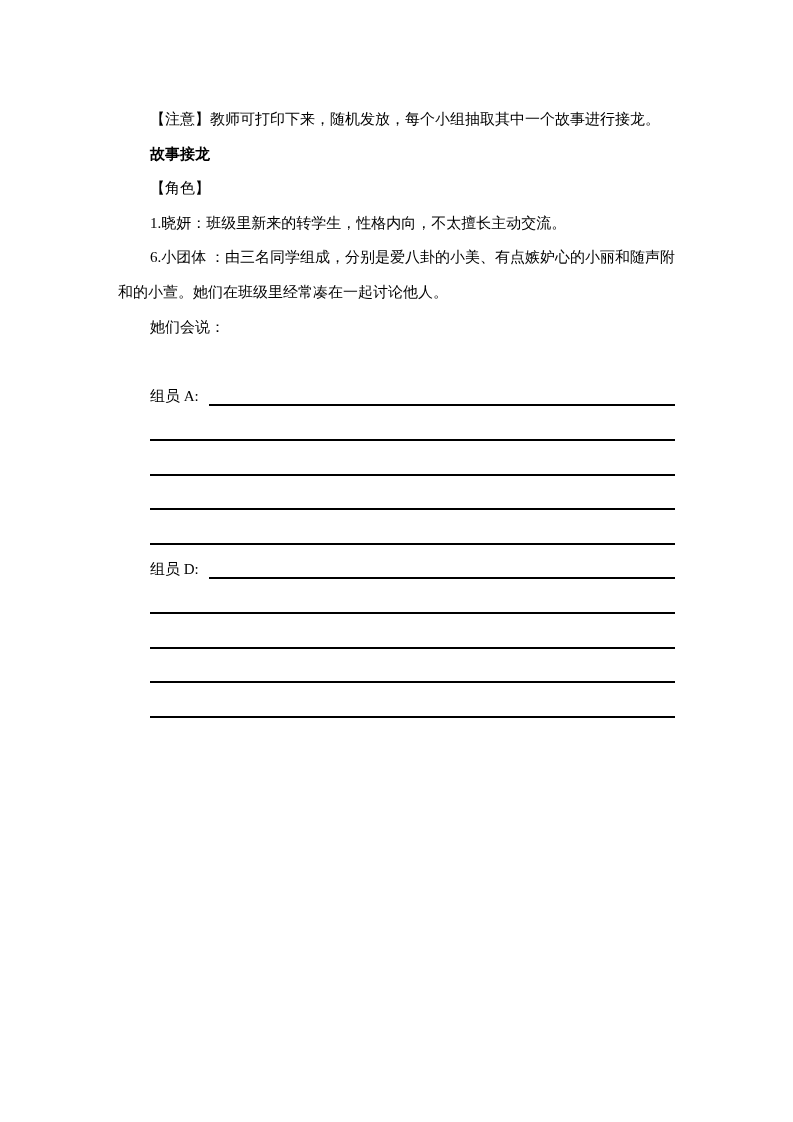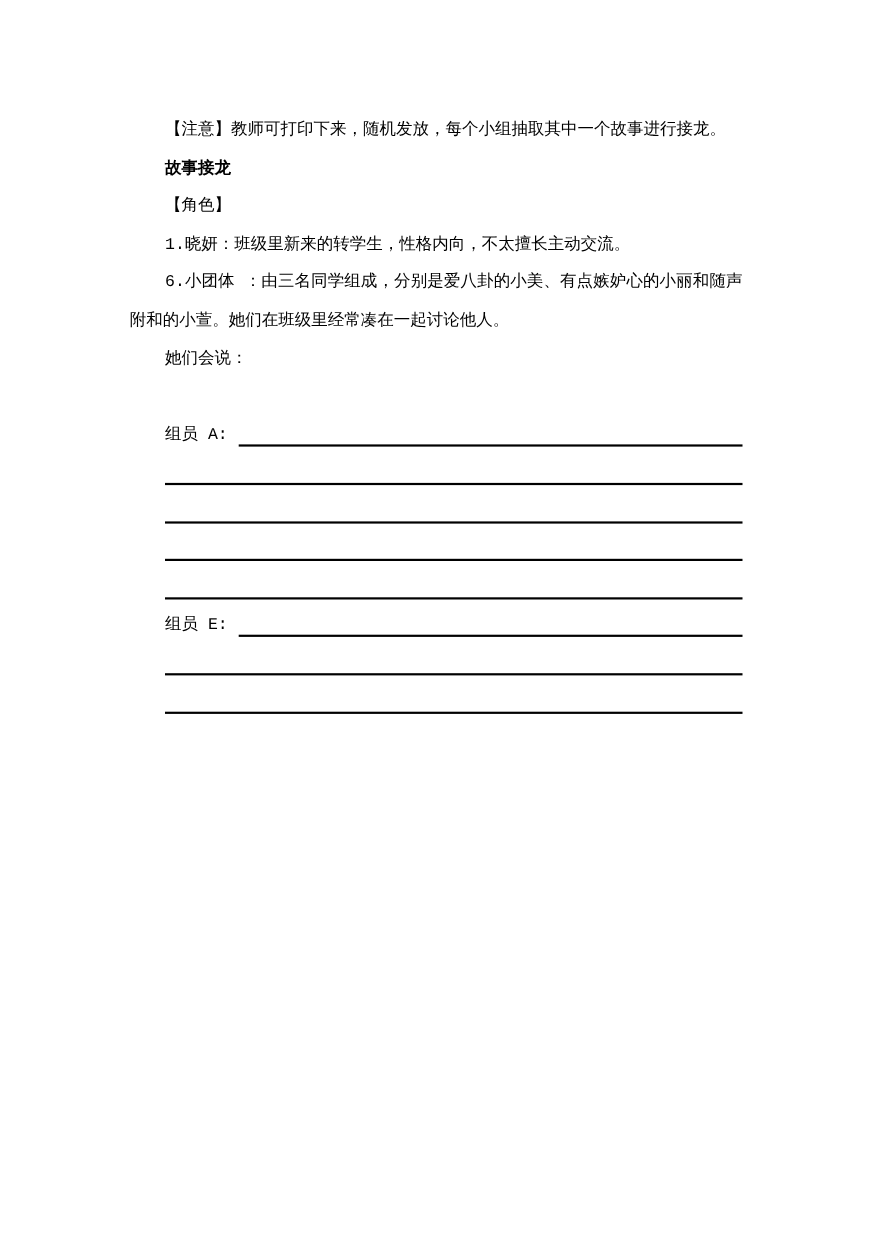--- a/index.html
+++ b/index.html
@@ -6,21 +6,21 @@
     margin: 0;
     padding: 0;
     background: #ffffff;
   }
   .page {
     position: relative;
     width: 793px;
     height: 1122px;
     background: #ffffff;
     color: #000000;
-    font-family: Liberation Mono, monospace;
+    font-family: Liberation Serif, serif;
     font-size: 15px;
     line-height: 34.6px;
     overflow: hidden;
   }
   .content {
     position: absolute;
     left: 118px;
     top: 102px;
     width: 557px;
     text-align: justify;
@@ -102,26 +102,34 @@
     <div class="member-block">
       <div class="m-row">
           <div class="m-line-full"></div>
         </div>
       <div class="m-row">
           <div class="m-line-full"></div>
         </div>
     </div>
 
 
+    <div class="member-block">
+      <div class="m-row m-row-first">
+        <span class="m-label">组员 D:</span>
+        <span class="m-line-inline"></span>
+      </div>
+      <div class="m-row">
+          <div class="m-line-full"></div>
+        </div>
+      <div class="m-row">
+          <div class="m-line-full"></div>
+        </div>
+    </div>
 
     <div class="member-block">
-      <div class="m-row m-row-first">
-        <span class="m-label">组员 E:</span>
-        <span class="m-line-inline"></span>
-      </div>
       <div class="m-row">
           <div class="m-line-full"></div>
         </div>
       <div class="m-row">
           <div class="m-line-full"></div>
         </div>
     </div>
 
   </div>
 </div>

